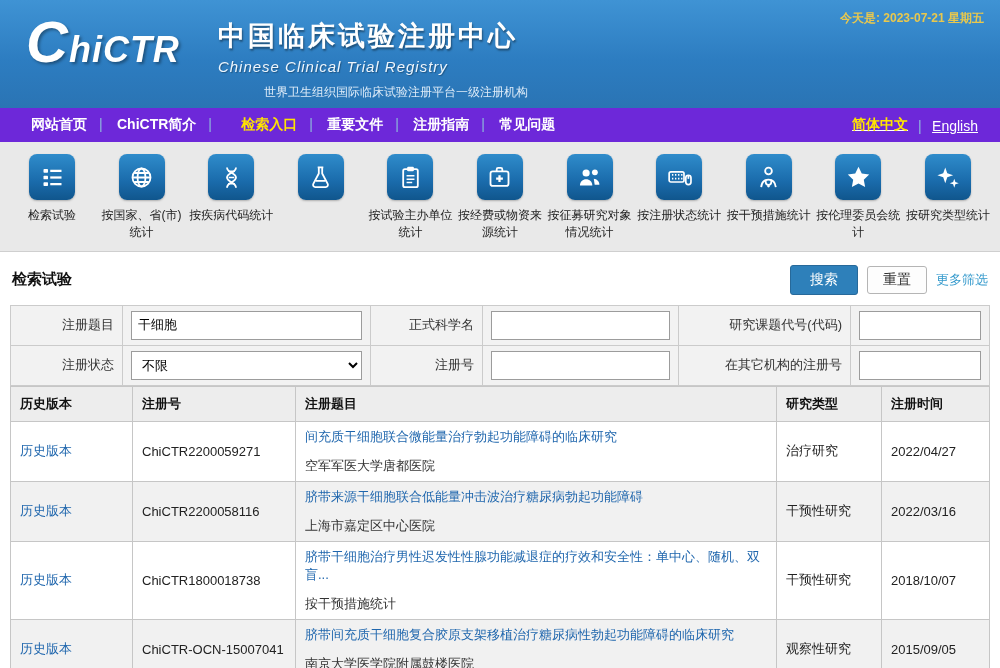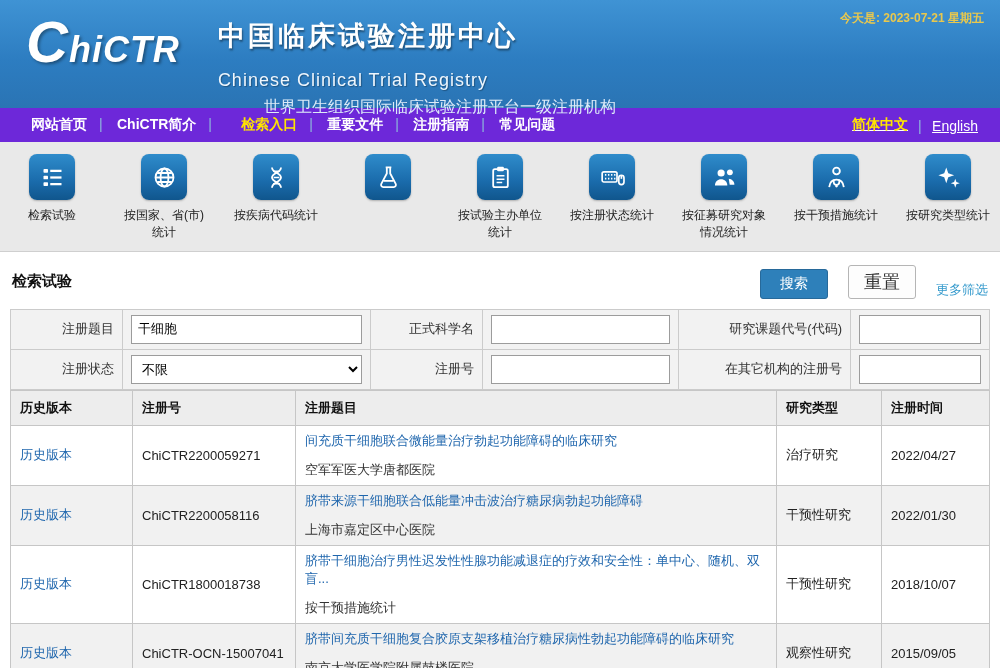--- a/index.html
+++ b/index.html
@@ -11,23 +11,23 @@
     background:linear-gradient(180deg,#3f93d4 0%, #2d7dc1 55%, #2a74b4 100%); }
   .date-info { position:absolute; top:10px; right:16px; font-size:12px; font-weight:bold;
     color:#e9c84d; }
   .brand { display:flex; align-items:flex-start; padding:14px 0 0 26px;gap:16px; }
   .logo { color:#fff; font-style:italic; font-weight:bold; font-size:36px; line-height:56px;
     letter-spacing:1px; text-shadow:2px 2px 3px rgba(0,0,0,.35); cursor:pointer; }
   .logo::first-letter { font-size:58px; }
   .titles { margin-left:22px; padding-top:4px; }
   .title-cn { font-size:27px; font-weight:bold; color:#fff; letter-spacing:3px;
     text-shadow:1px 2px 2px rgba(0,0,0,.4); }
-  .title-en { font-size:18px; color:#eef6fd; margin-top:16px; letter-spacing:1px;
+  .title-en { font-size:15px; font-style:italic; color:#eef6fd; margin-top:4px; letter-spacing:1px;
     text-shadow:1px 1px 1px rgba(0,0,0,.3); }
-  .subtitle { color:#ddebf8; font-size:16px; padding:6px 0 0 264px; }
+  .subtitle { color:#ddebf8; font-size:12px; padding:6px 0 0 264px; }
 
   
   .nav { height:34px; background:#6d28d9; display:flex; align-items:center;
     padding:0 16px; color:#fff; font-size:14px; font-weight:bold; }
   .nav-item { padding:0 15px; cursor:pointer; white-space:nowrap; position:relative; }
   .nav-item + .nav-item::before { content:"|"; position:absolute; left:-3px; top:0;
     color:#8db9dc; font-weight:normal; }
   .nav-item.active { color:#ffe400;padding-left:30px; }
   .nav-right { margin-left:auto; display:flex; align-items:flex-end;text-decoration:underline; }
   .lang-cn { color:#ffe400; font-weight:bold; cursor:pointer; padding:0 10px; }
@@ -42,25 +42,25 @@
     background:linear-gradient(180deg,#2f8ccb 0%, #1a6bab 60%, #10568d 100%);
     display:flex; align-items:center; justify-content:center;
     box-shadow:0 1px 2px rgba(0,0,0,.25); }
   .icon-tile svg { width:27px; height:27px; }
   .icon-label { font-size:12px; color:#222; line-height:1.4; }
 
   
   .content { padding:0 10px; }
   .search-head { display:flex; align-items:center; margin:13px 2px 10px; }
   .section-title { font-size:15px; font-weight:bold; color:#111; }
-  .head-actions { margin-left:auto; display:flex; align-items:flex-end; gap:20px; }
+  .head-actions { margin-left:auto; display:flex; align-items:center; gap:9px; }
   .btn-search { background:#2e80ba; color:#fff; font-size:14px; padding:5px 19px;
     border:1px solid #27699a; border-radius:3px; cursor:pointer;
     font-family:"Liberation Sans", sans-serif; }
-  .btn-reset { background:#fdfdfd; color:#333; font-size:18px; padding:4px 15px;
+  .btn-reset { background:#fdfdfd; color:#333; font-size:14px; padding:4px 15px;
     border:1px solid #b5b5b5; border-radius:3px; cursor:pointer;
     font-family:Liberation Serif, serif; }
   .more-filters { color:#3399cc; font-size:13px; cursor:pointer; text-decoration:none; }
 
   
   .form-table { width:100%; border-collapse:collapse; background:#f2f2f2; }
   .form-table td { border:1px solid #cbcbcb; padding:5px 8px; height:40px; }
   .form-table td.lbl { text-align:right; font-size:13px; color:#333; white-space:nowrap; }
   .form-table input, .form-table select { width:100%; height:29px; border:1px solid #9c9c9c;
     background:#fff; padding:2px 6px; font-size:13px;
@@ -159,57 +159,75 @@
     <div class="icon-tile">
       <svg viewBox="0 0 24 24" fill="none" stroke="#fff" stroke-width="1.6">
           <rect x="5.5" y="4.5" width="13" height="16" rx="1.5"></rect>
           <rect x="9" y="2.5" width="6" height="4" rx="1" fill="#fff" stroke="none"></rect>
           <path d="M8.5 10.5h7M8.5 13.5h7M8.5 16.5h5" stroke-width="1.3"></path>
         </svg>
     </div>
     <div class="icon-label">按试验主办单位统计</div>
   </div>
 
+  <div class="icon-item">
+    <div class="icon-tile">
+      <svg viewBox="0 0 24 24" fill="none" stroke="#fff" stroke-width="1.6">
+          <rect x="4" y="6.5" width="16" height="13" rx="2"></rect>
+          <path d="M9.5 6.5V4.8a1.3 1.3 0 0 1 1.3-1.3h2.4a1.3 1.3 0 0 1 1.3 1.3v1.7"></path>
+          <path d="M12 10v6M9 13h6" stroke-width="2"></path>
+        </svg>
+    </div>
+    <div class="icon-label">按经费或物资来源统计</div>
+  </div>
+
+  <div class="icon-item">
+    <div class="icon-tile">
+      <svg viewBox="0 0 24 24" fill="#fff">
+          <circle cx="9" cy="8" r="3.2"></circle>
+          <path d="M3.5 19c0-3.3 2.5-5.5 5.5-5.5s5.5 2.2 5.5 5.5z"></path>
+          <circle cx="16.8" cy="7.4" r="2.6"></circle>
+          <path d="M15.8 13.1c2.9.3 5 2.4 5 5.4h-4.2z"></path>
+        </svg>
+    </div>
+    <div class="icon-label">按征募研究对象情况统计</div>
+  </div>
 
   <div class="icon-item">
     <div class="icon-tile">
       <svg viewBox="0 0 24 24" fill="none" stroke="#fff" stroke-width="1.5">
           <rect x="2.8" y="7" width="13.2" height="9" rx="1.5"></rect>
           <path d="M5.3 9.7h1.2M8 9.7h1.2M10.7 9.7h1.2M13.4 9.7h1.2M5.3 13h1.2M8 13h1.2M10.7 13h1.2M13.4 13h1.2"></path>
           <rect x="17.6" y="10" width="4.6" height="8.4" rx="2.3"></rect>
           <path d="M19.9 10.2v3"></path>
         </svg>
     </div>
     <div class="icon-label">按注册状态统计</div>
   </div>
 
   <div class="icon-item">
     <div class="icon-tile">
-      <svg viewBox="0 0 24 24" fill="#fff">
-          <circle cx="9" cy="8" r="3.2"></circle>
-          <path d="M3.5 19c0-3.3 2.5-5.5 5.5-5.5s5.5 2.2 5.5 5.5z"></path>
-          <circle cx="16.8" cy="7.4" r="2.6"></circle>
-          <path d="M15.8 13.1c2.9.3 5 2.4 5 5.4h-4.2z"></path>
-        </svg>
-    </div>
-    <div class="icon-label">按征募研究对象情况统计</div>
-  </div>
-
-  <div class="icon-item">
-    <div class="icon-tile">
       <svg viewBox="0 0 24 24" fill="none" stroke="#fff" stroke-width="1.6">
           <circle cx="12" cy="6.3" r="3"></circle>
           <path d="M5.5 20.5c.5-4.2 3-6.7 6.5-6.7s6 2.5 6.5 6.7"></path>
           <path d="M9.5 14v2a2.5 2.5 0 0 0 5 0v-2"></path>
           <circle cx="12" cy="19.6" r="1.2" fill="#fff" stroke="none"></circle>
         </svg>
     </div>
     <div class="icon-label">按干预措施统计</div>
   </div>
 
+  <div class="icon-item">
+    <div class="icon-tile">
+      <svg viewBox="0 0 24 24" fill="#fff">
+          <path d="M12 2.5l2.9 6 6.6.9-4.8 4.6 1.2 6.5L12 17.4l-5.9 3.1 1.2-6.5L2.5 9.4l6.6-.9z"></path>
+        </svg>
+    </div>
+    <div class="icon-label">按伦理委员会统计</div>
+  </div>
 
   <div class="icon-item">
     <div class="icon-tile">
       <svg viewBox="0 0 24 24" fill="#fff">
           <path d="M10 3l1.8 5.2L17 10l-5.2 1.8L10 17l-1.8-5.2L3 10l5.2-1.8z"></path>
           <path d="M18 13l1 3 3 1-3 1-1 3-1-3-3-1 3-1z"></path>
         </svg>
     </div>
     <div class="icon-label">按研究类型统计</div>
   </div>
@@ -290,21 +308,21 @@
         <td>2022/04/27</td>
       </tr>
       <tr>
         <td><a class="link">历史版本</a></td>
         <td>ChiCTR2200058116</td>
         <td>
           <a class="link">脐带来源干细胞联合低能量冲击波治疗糖尿病勃起功能障碍</a>
           <div class="org">上海市嘉定区中心医院</div>
         </td>
         <td>干预性研究</td>
-        <td>2022/01/30</td>
+        <td>2022/03/16</td>
       </tr>
       <tr>
         <td><a class="link">历史版本</a></td>
         <td>ChiCTR1800018738</td>
         <td>
           <a class="link">脐带干细胞治疗男性迟发性性腺功能减退症的疗效和安全性：单中心、随机、双盲...</a>
           <div class="org">按干预措施统计</div>
         </td>
         <td>干预性研究</td>
         <td>2018/10/07</td>

